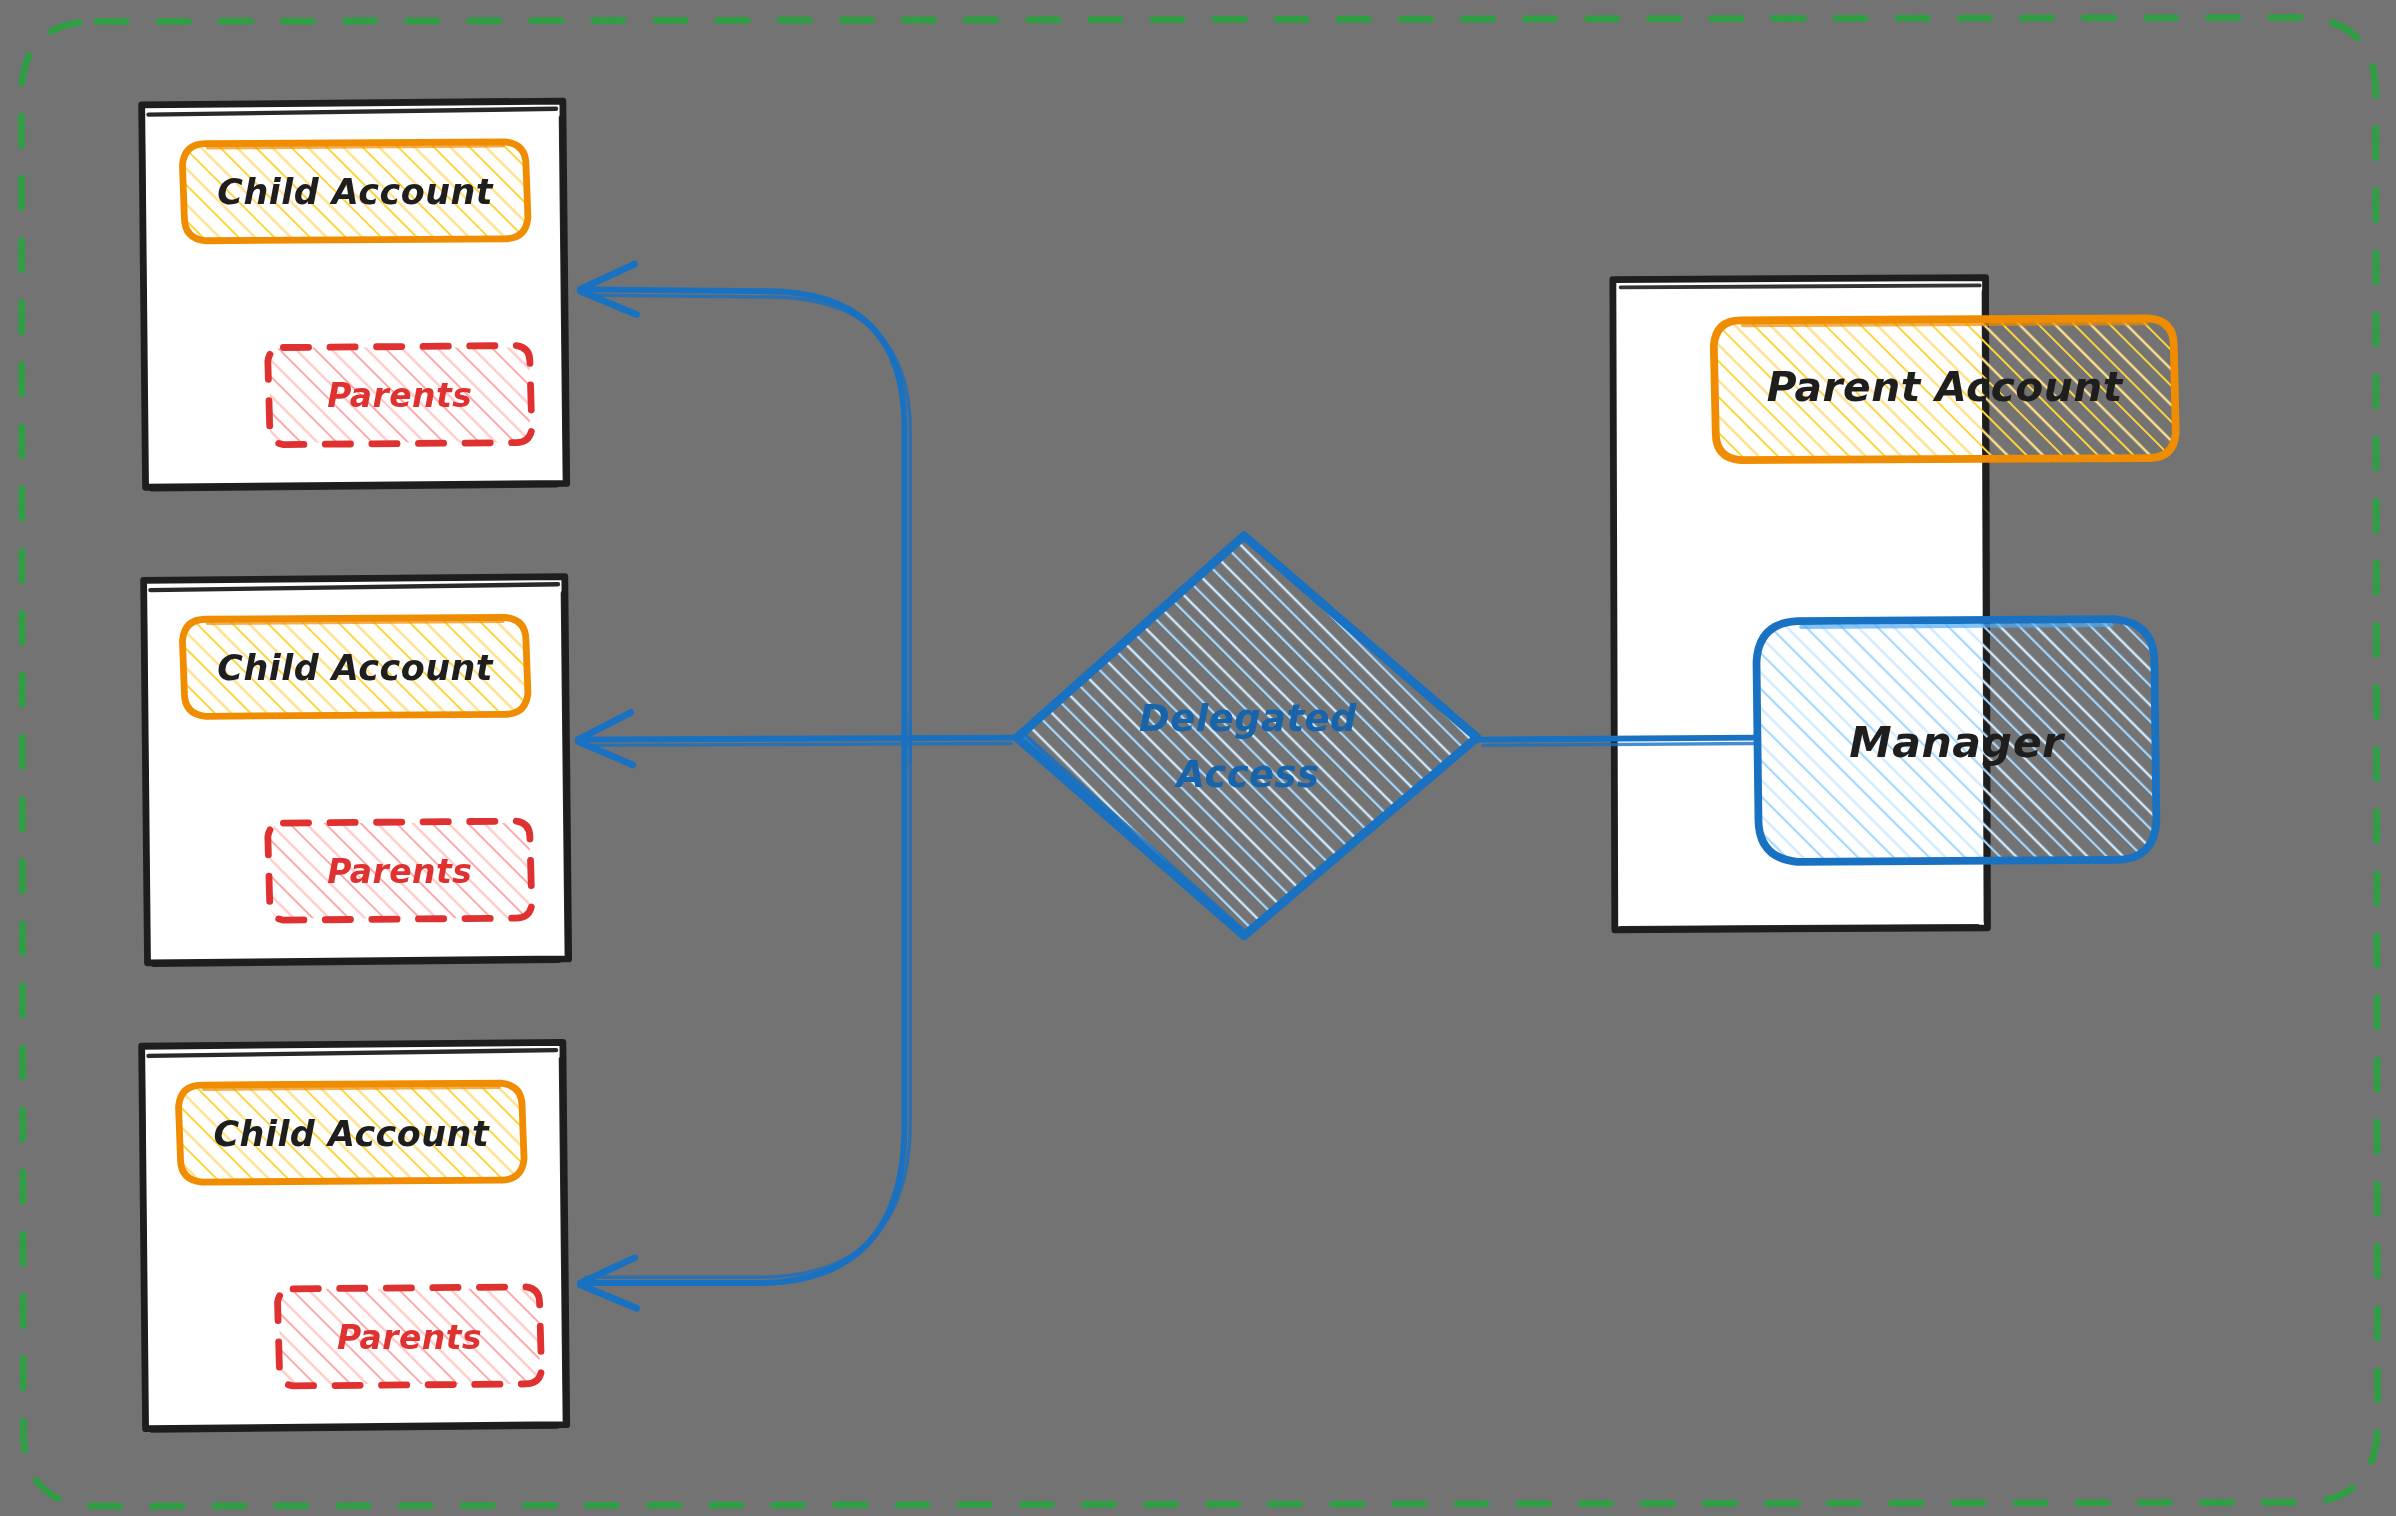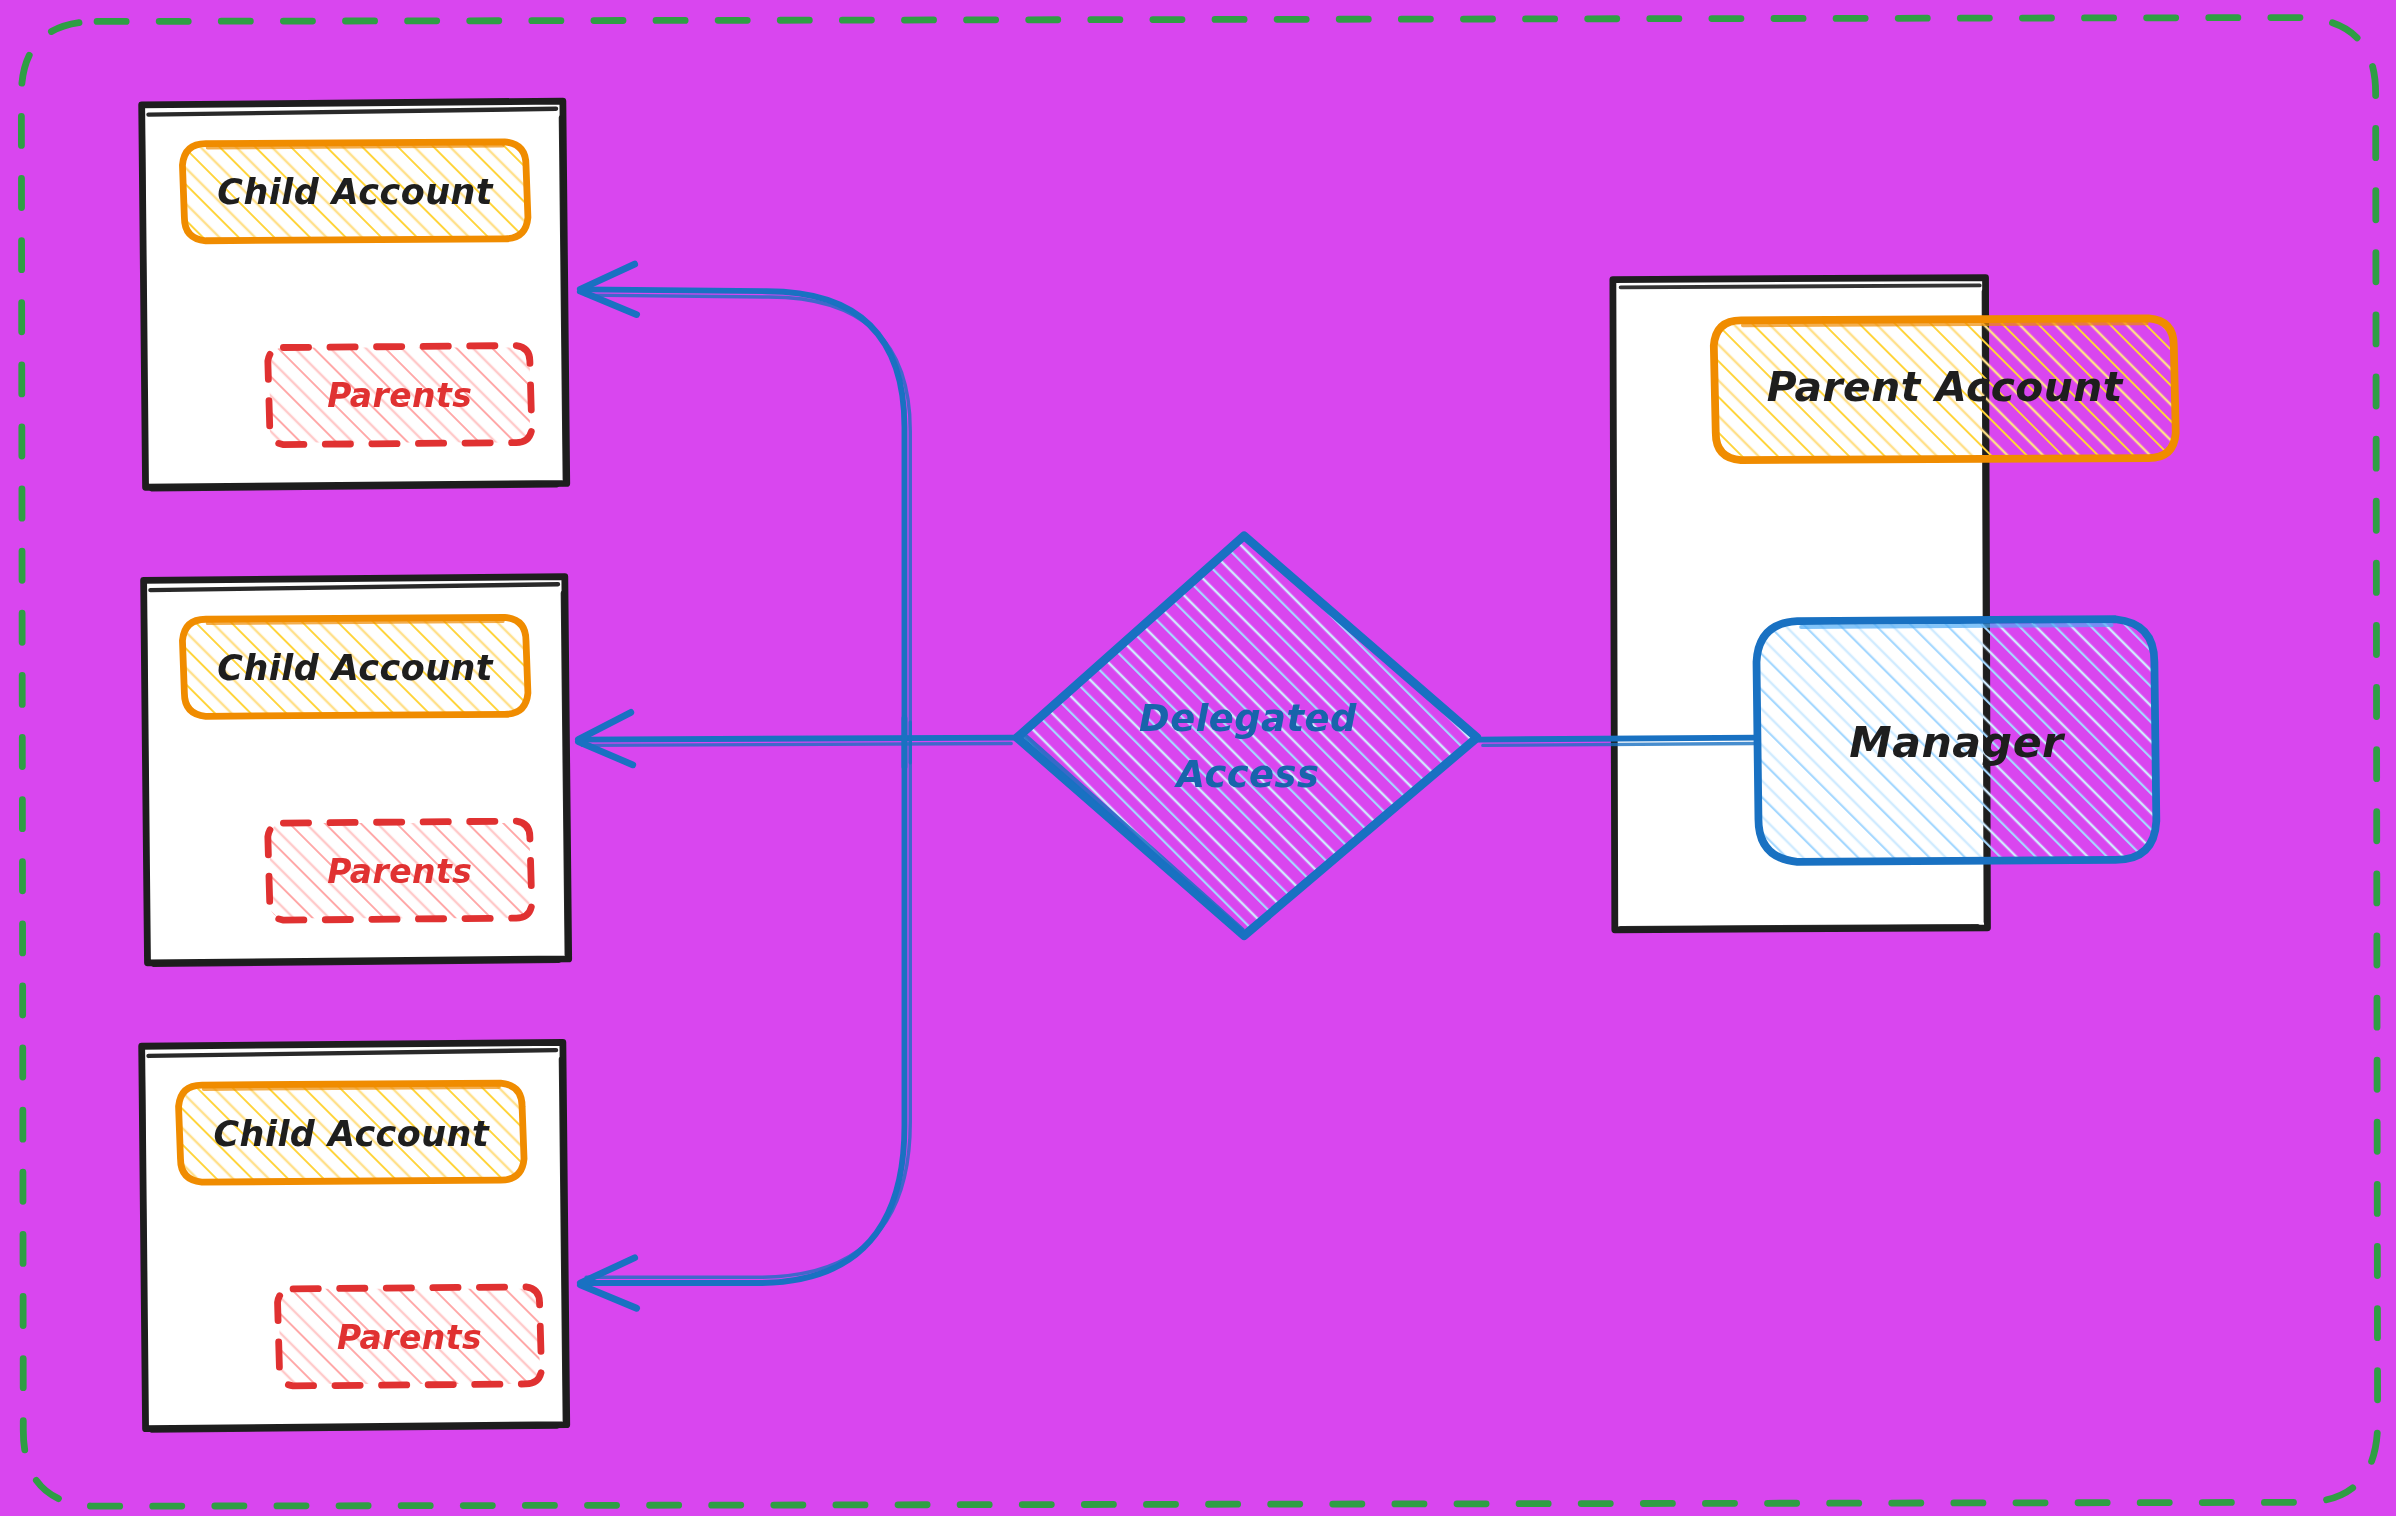--- a/index.html
+++ b/index.html
@@ -10,21 +10,21 @@
   body {
     width: 2397px;
     height: 1517px;
     font-family: "DejaVu Sans", sans-serif;
     overflow: hidden;
   }
   #diagram-root {
     position: relative;
     width: 2397px;
     height: 1517px;
-    background: #d946ef;
+    background: #737373;
   }
   svg.board {
     position: absolute;
     top: 0;
     left: 0;
     width: 2397px;
     height: 1517px;
   }
   .sketch-label {
     font-family: "DejaVu Sans", sans-serif;

